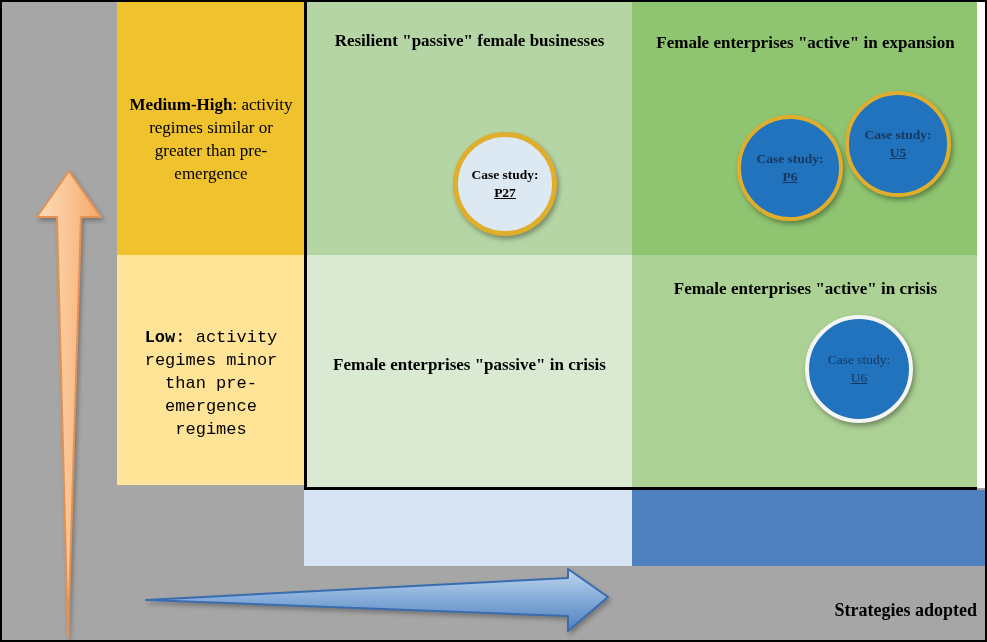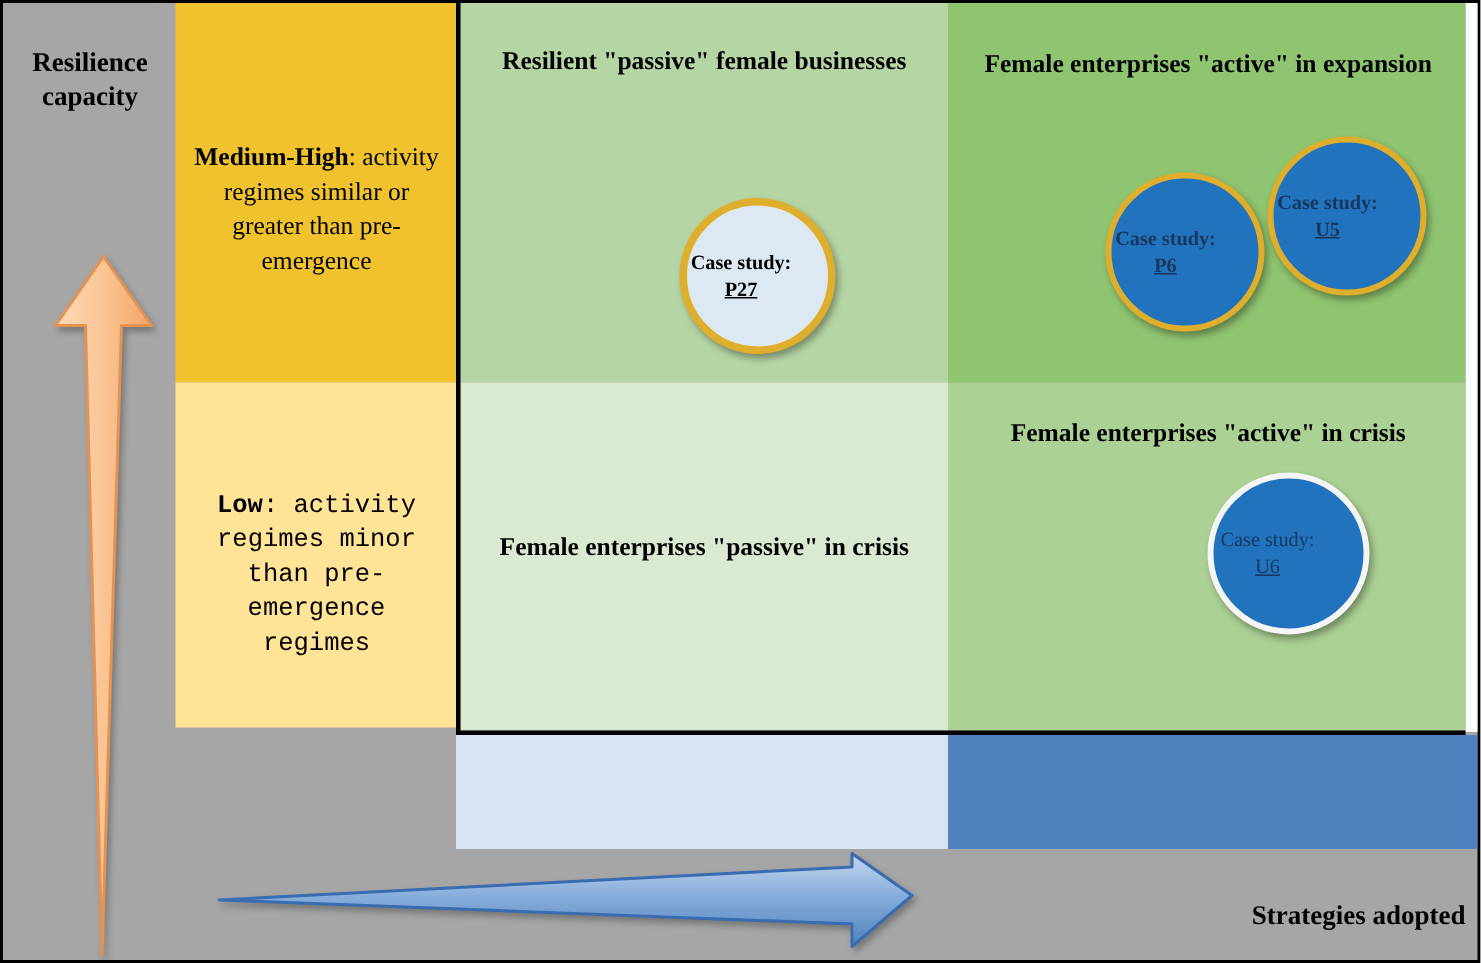--- a/index.html
+++ b/index.html
@@ -30,21 +30,21 @@
   .band-light{background:var(--c-band-light-blue);}
   .band-blue{background:var(--c-band-blue);}
   .txt{position:absolute; color:#000; text-align:center;}
   .title{font-weight:bold; font-size:17px; line-height:1.3;}
   .axis-label{font-weight:bold; font-size:18px; line-height:1.25;}
   .level-text{font-size:17px; line-height:1.35;}
   .level-text b{font-weight:bold;}
   .band-text{font-size:17px; line-height:1.35; color:#0d1a26;}
   .case-circle{
     position:absolute; border-radius:50%;
-    display:flex; align-items:center; justify-content:flex-start;
+    display:flex; align-items:center; justify-content:center;
     box-shadow:2px 3px 5px rgba(0,0,0,0.35);
   }
   .circle-gold-ring{border:5px solid var(--c-circle-gold-ring);}
   .circle-gold-ring-thin{border:4px solid var(--c-circle-gold-ring);}
   .circle-white-ring{border:4px solid var(--c-circle-white-ring);}
   .fill-light{background:var(--c-circle-light-fill);}
   .fill-blue{background:var(--c-circle-blue);}
   .circle-text{
     font-size:13.5px; font-weight:bold; line-height:1.3;
     text-align:center; width:72px; color:#000;
@@ -70,21 +70,20 @@
 
   <div class="cell cell-gtr" style="left:630px; top:0; width:345px; height:253px;"></div>
   <div class="cell cell-gbr" style="left:630px; top:253px; width:345px; height:232px;"></div>
 
   <div class="abs grid-line" style="left:302px; top:0; width:3px; height:488px;"></div>
   <div class="abs grid-line" style="left:302px; top:485px; width:673px; height:3px;"></div>
 
   <div class="cell band-light" style="left:302px; top:488px; width:328px; height:76px;"></div>
   <div class="cell band-blue" style="left:630px; top:488px; width:353px; height:76px;"></div>
 
-  <div class="txt axis-label" style="left:2px; top:28px; width:112px;">Resilience capacity</div>
   <div class="txt axis-label" style="left:757px; top:597px; width:218px; text-align:right;">Strategies adopted</div>
 
   <div class="txt level-text" style="left:124px; top:92px; width:170px;">
     <b>Medium-High</b><span>: activity regimes similar or greater than pre-emergence</span>
   </div>
   <div class="txt level-text" style="left:124px; top:325px; width:170px;font-family:Liberation Mono, monospace;">
     <b>Low</b><span>: activity regimes minor than pre-emergence regimes</span>
   </div>
 
   <div class="txt title" style="left:330px; top:28px; width:275px;">Resilient "passive" female businesses</div>

